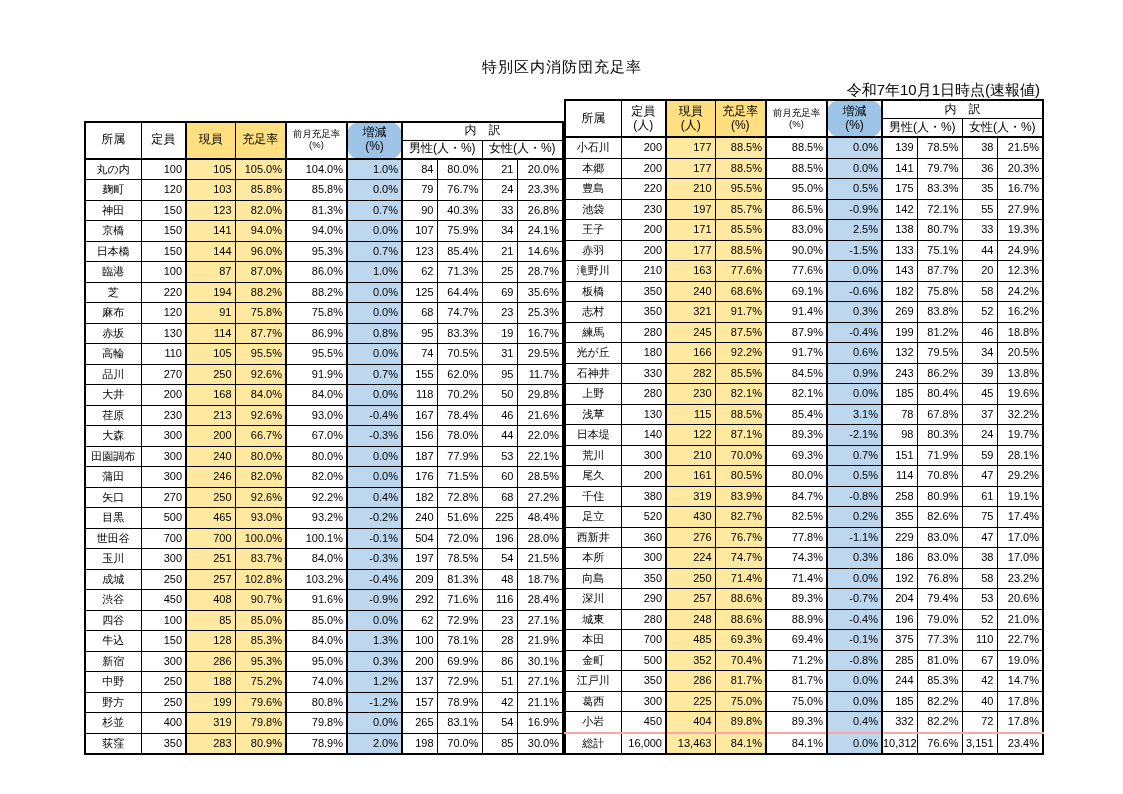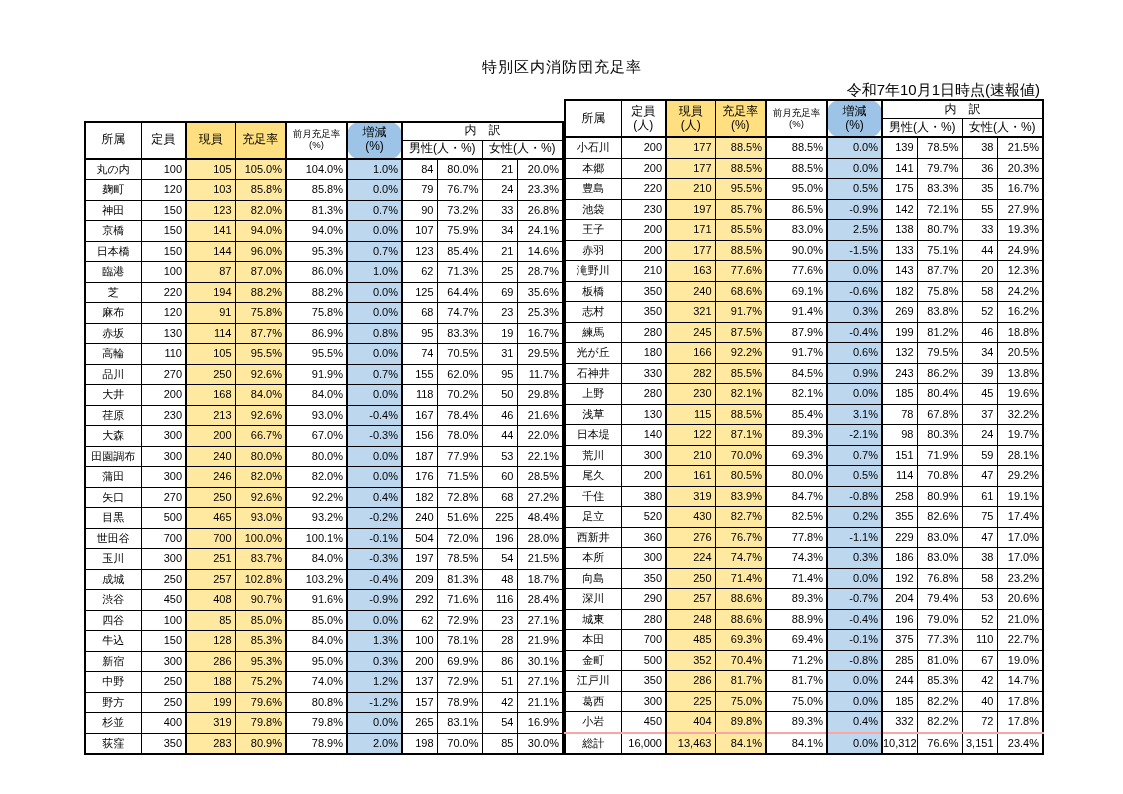--- a/index.html
+++ b/index.html
@@ -92,21 +92,21 @@
             <td class="c9">23.3%</td>
           </tr>
           <tr>
             <td class="c0">神田</td>
             <td class="c1">150</td>
             <td class="c2">123</td>
             <td class="c3">82.0%</td>
             <td class="c4">81.3%</td>
             <td class="c5">0.7%</td>
             <td class="c6">90</td>
-            <td class="c7">73.2%</td>
+            <td class="c7">40.3%</td>
             <td class="c8">33</td>
             <td class="c9">26.8%</td>
           </tr>
           <tr>
             <td class="c0">京橋</td>
             <td class="c1">150</td>
             <td class="c2">141</td>
             <td class="c3">94.0%</td>
             <td class="c4">94.0%</td>
             <td class="c5">0.0%</td>

